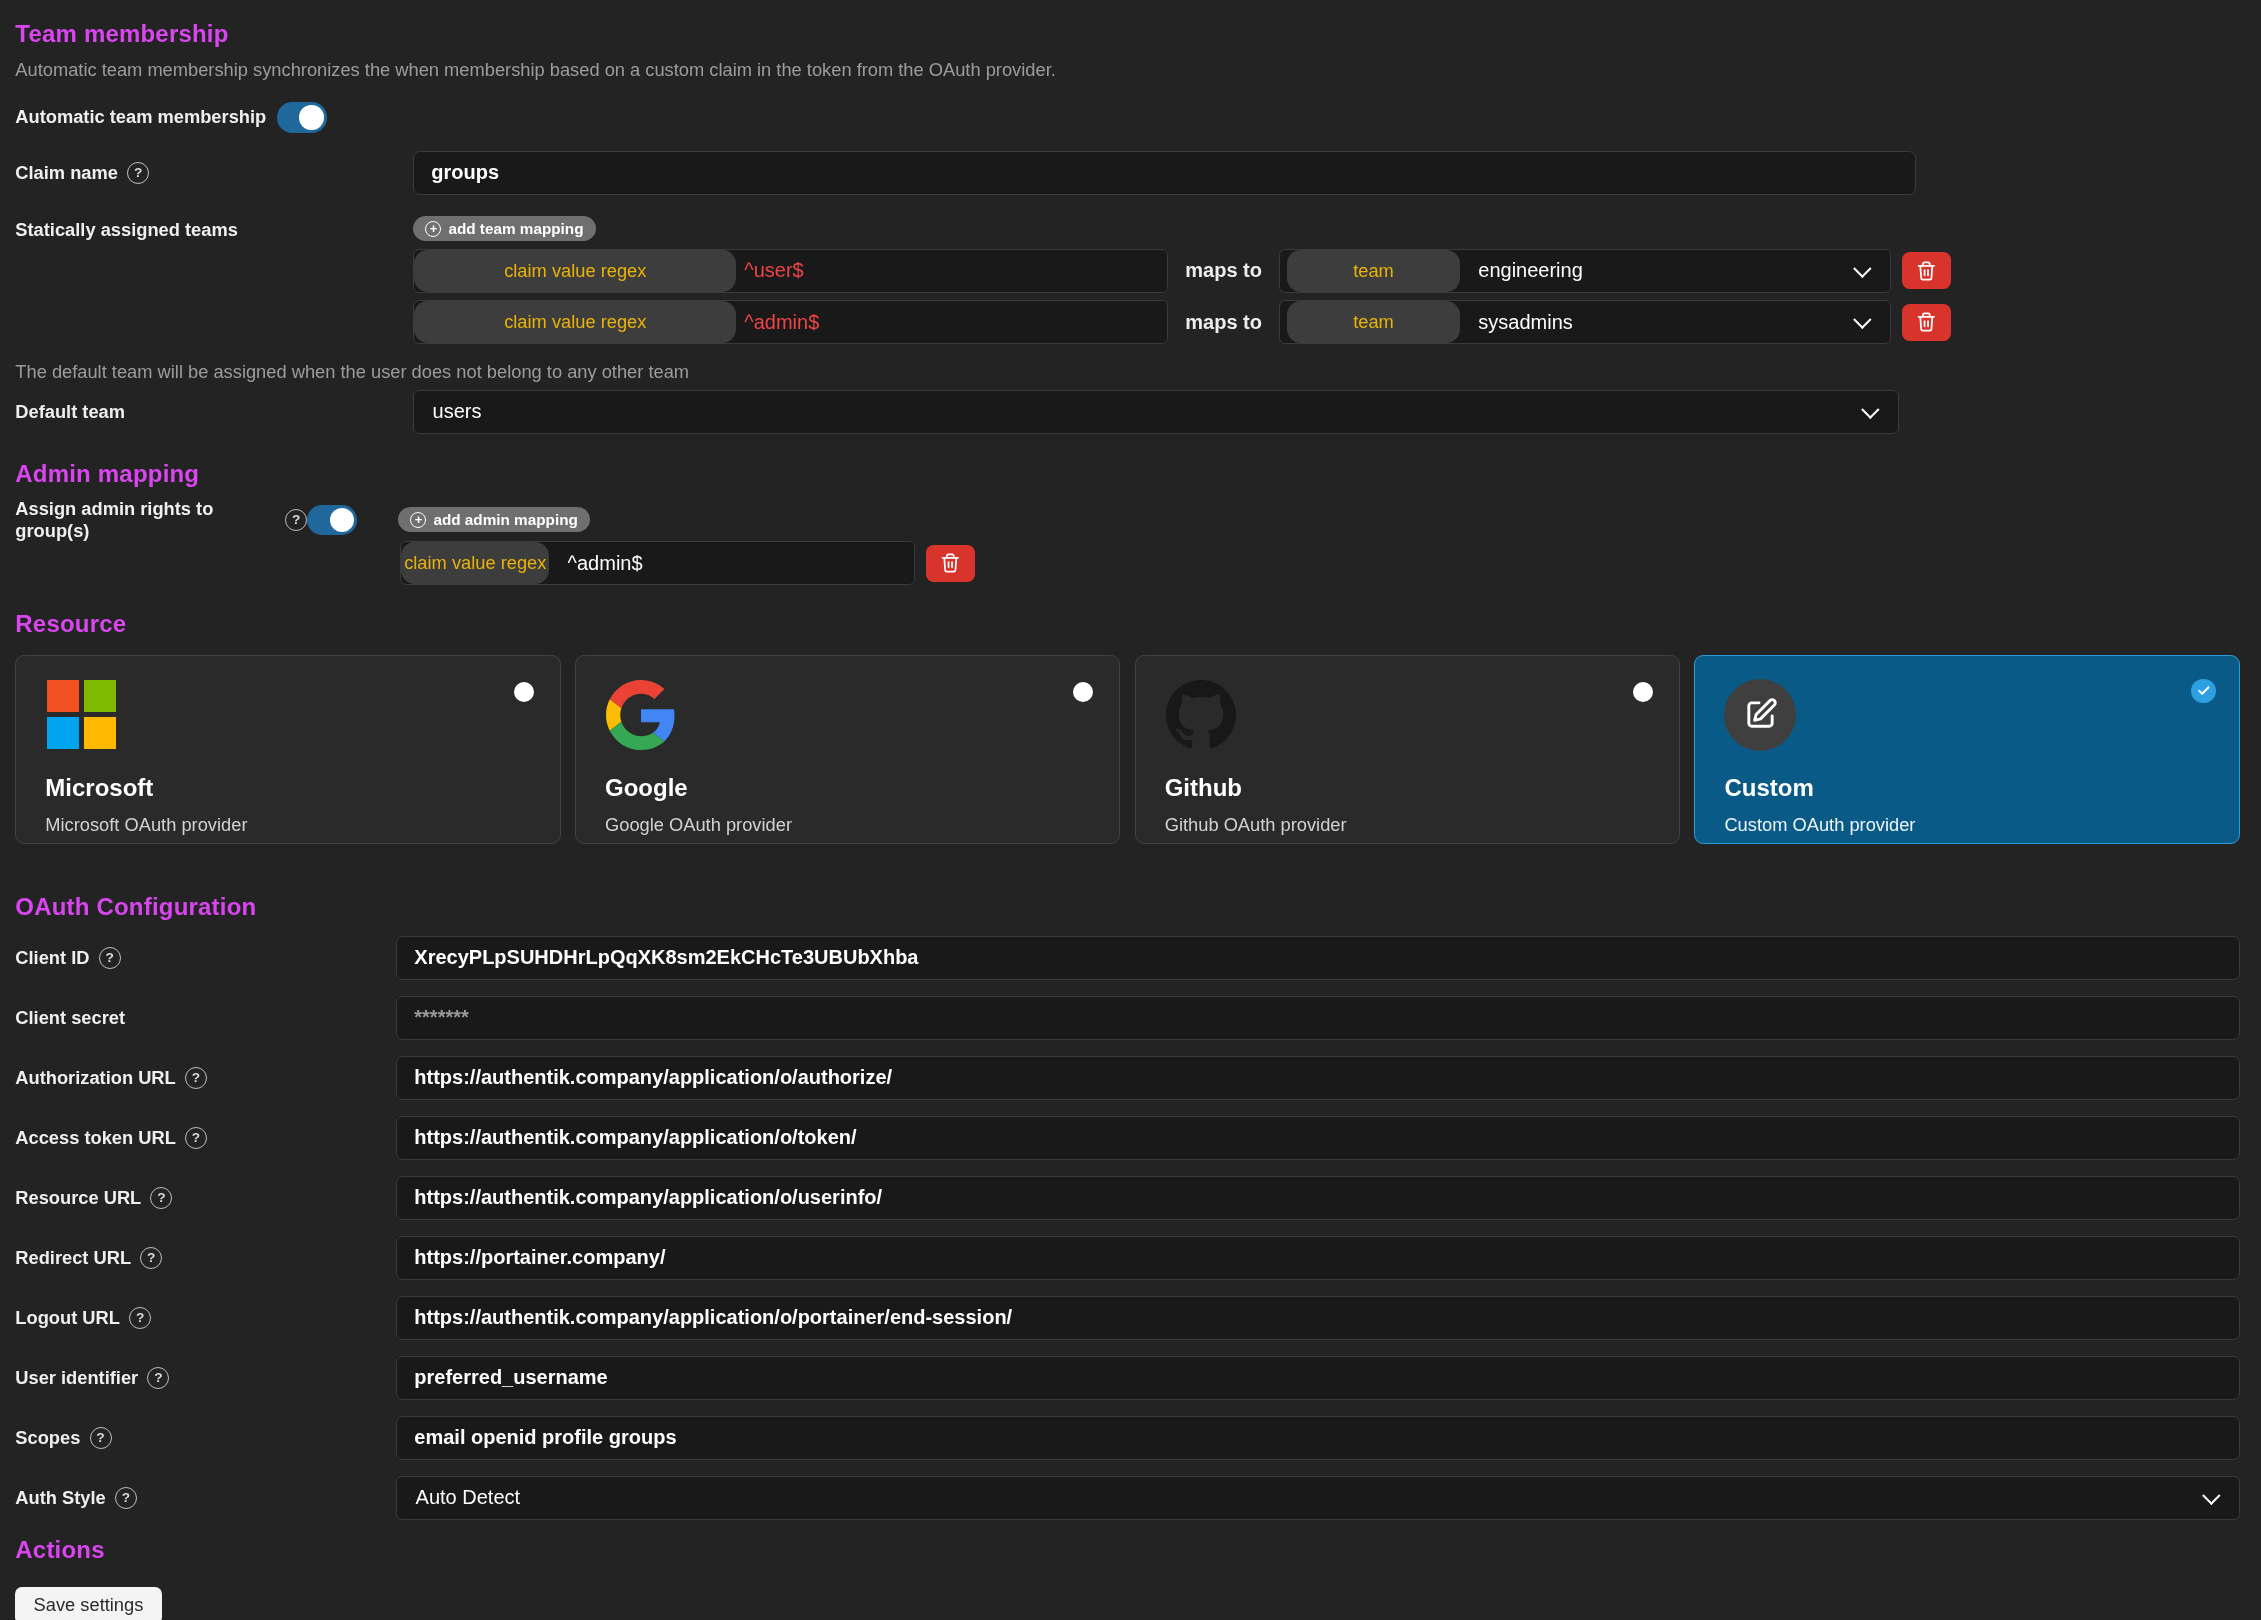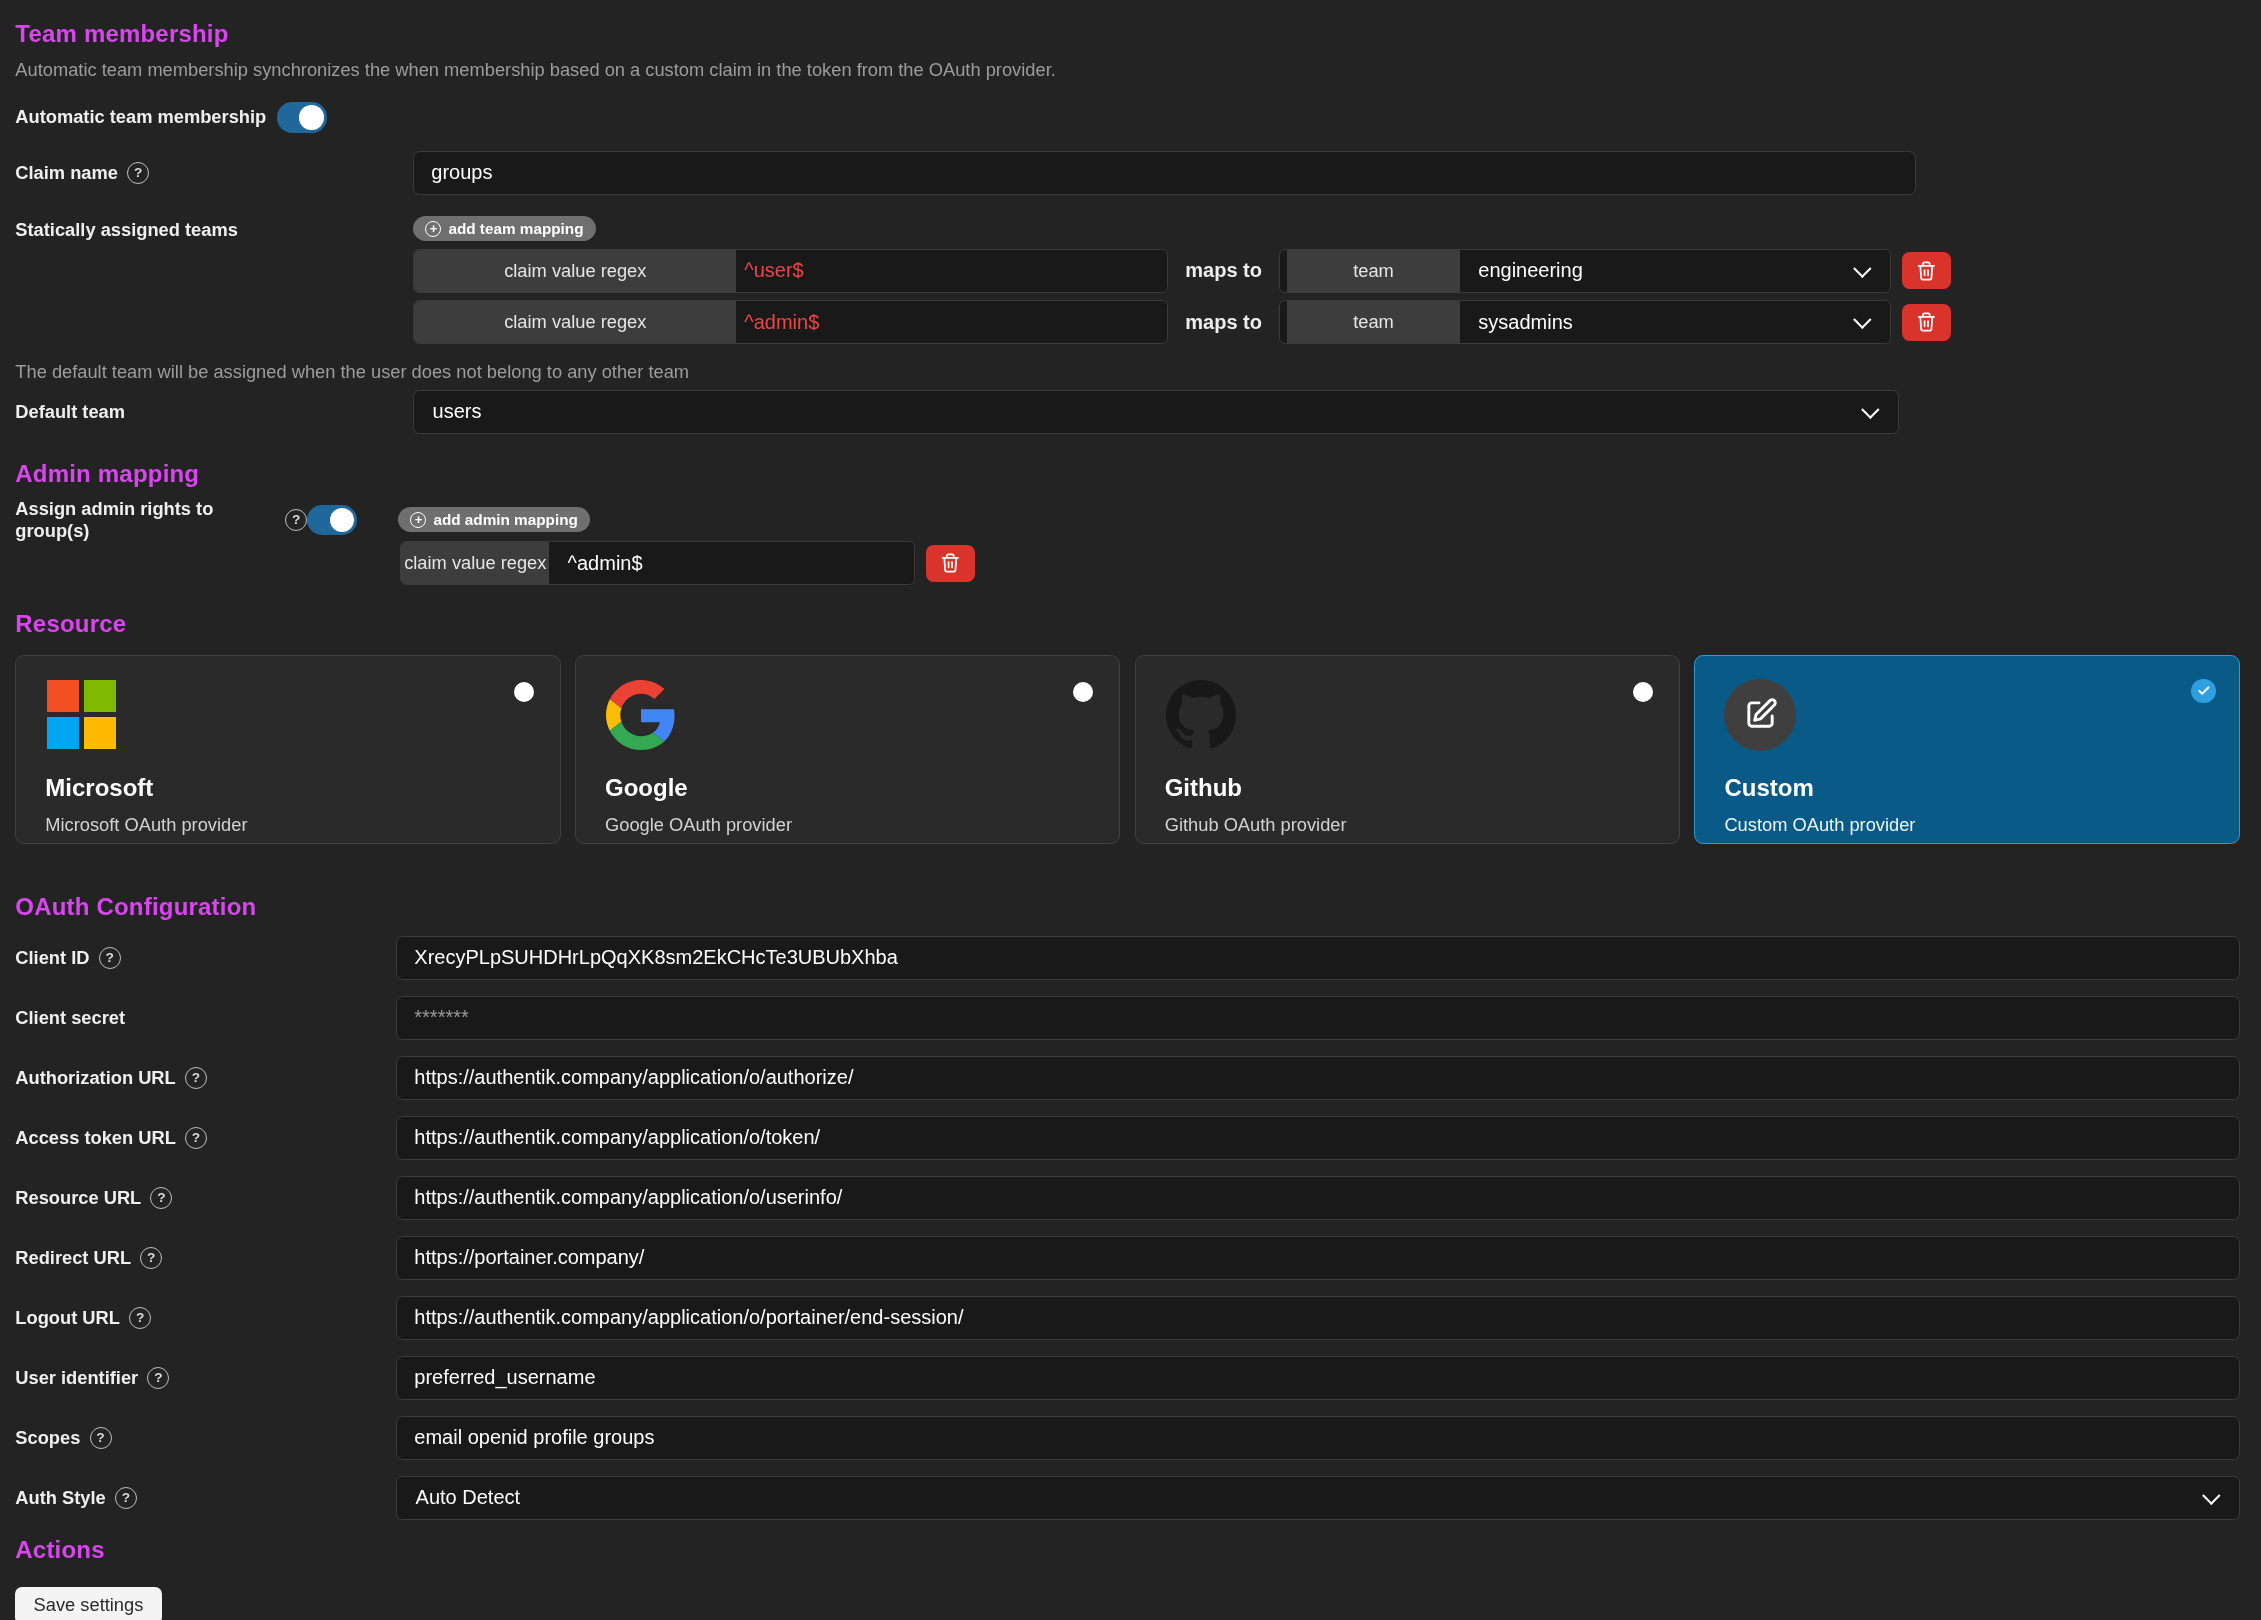--- a/index.html
+++ b/index.html
@@ -41,20 +41,21 @@
     width: 398px; flex: 0 0 398px;
     display: flex; align-items: center; gap: 9.2px;
     font-size: 18.3px; font-weight: 600; color: #efefef;
   }
   .claim-row { margin-top: 18.3px; }
 
   .tinput {
     height: 44px; background: #191919; border: 0.8px solid #3b3b3b; border-radius: 7px;
     color: #fff; font-size: 20px; padding: 0 17px; outline: none;
     font-family: "Liberation Sans", sans-serif;
+    font-weight: bold;
   }
   .claim-input { width: 1503px; }
 
   
   .pill {
     height: 25px; border: none; border-radius: 13px;
     background: #6f6f6f; color: #fff;
     font-size: 15.3px; font-weight: 700;
     display: inline-flex; align-items: center; gap: 6.9px; padding: 0 12.2px;
     font-family: "Liberation Sans", sans-serif; cursor: pointer;
@@ -68,22 +69,22 @@
   .static-block { margin-top: 21.4px; align-items: flex-start; }
   .static-block .flabel { padding-top: 3.1px; }
 
   
   .map-row { display: flex; align-items: center; margin-top: 7.6px; }
   .igroup {
     display: flex; align-items: stretch; height: 44px;
     border: 0.8px solid #3b3b3b; border-radius: 6.1px; overflow: hidden; background: #191919;
   }
   .addon {
-    background: #3d3d3d; color: #e5e5e5; font-size: 18.3px;
-    display: flex; align-items: center; justify-content: center;
+    background: #3d3d3d; color: #eab308; font-size: 18.3px;
+    display: flex; align-items: center; justify-content: center; border-radius: 14px;
   }
   .regex-group .addon { width: 322px; }
   .regex-group input {
     width: 431px; background: #191919; border: none; outline: none;
     color: #ef4444; font-size: 20px; padding: 0 8px; font-family: "Liberation Sans", sans-serif;
   }
   .mapsto { margin: 0 17px; font-size: 20px; font-weight: 600; color: #ededed; }
   .team-group .addon { width: 173px; margin-left: 7px; }
 
   .select {

